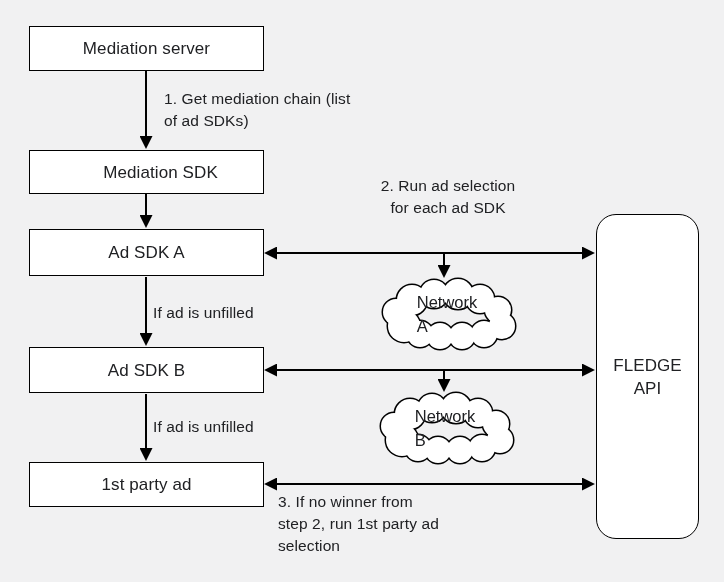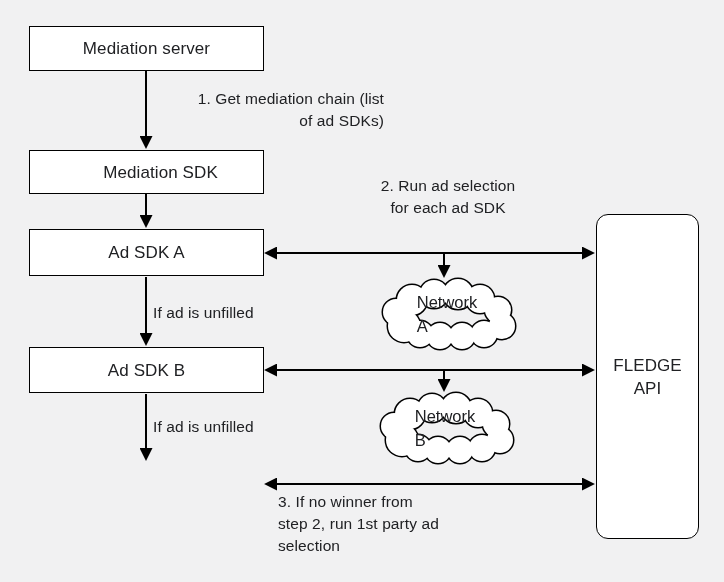--- a/index.html
+++ b/index.html
@@ -30,21 +30,21 @@
     align-items: center;
     justify-content: center;
     font-size: 17px;
     letter-spacing: 0.1px;
     text-align: center;
     white-space: pre-line;
     box-sizing: border-box;
     line-height: 23px;
   }
   .node.tall {
-    border-radius: 12px;
+    border-radius: 20px;
   }
   .cloud-label {
     position: absolute;
     display: flex;
     align-items: center;
     justify-content: center;
     font-size: 16.5px;
     line-height: 24px;
     white-space: pre-line;
   }
@@ -145,31 +145,32 @@
   </svg>
 
   <div class="node" style="left:29px; top:26px; width:235px; height:45px;">Mediation server</div>
 
   <div class="node" style="left:29px; top:150px; width:235px; height:44px;padding-left:28px;">Mediation SDK</div>
 
   <div class="node" style="left:29px; top:229px; width:235px; height:47px;">Ad SDK A</div>
 
   <div class="node" style="left:29px; top:347px; width:235px; height:46px;">Ad SDK B</div>
 
+  <div class="node" style="left:29px; top:462px; width:235px; height:45px;">1st party ad</div>
 
   <div class="node tall" style="left:596px; top:214px; width:103px; height:325px;">FLEDGE
 API</div>
 
   <div class="cloud-label" style="left:374px; top:282px; width:146px; height:64px;">Network
 A</div>
 
   <div class="cloud-label" style="left:372px; top:396px; width:146px; height:64px;">Network
 B</div>
 
-  <div class="note" style="left:164px; top:88px; width:220px;text-align:right;">1. Get mediation chain (list
+  <div class="note" style="left:164px; top:88px; width:220px;">1. Get mediation chain (list
 of ad SDKs)</div>
 
   <div class="note center" style="left:368px; top:175px; width:160px;">2. Run ad selection
 for each ad SDK</div>
 
   <div class="note" style="left:153px; top:302px;">If ad is unfilled</div>
 
   <div class="note" style="left:153px; top:416px;">If ad is unfilled</div>
 
   <div class="note" style="left:278px; top:491px; width:200px;">3. If no winner from

